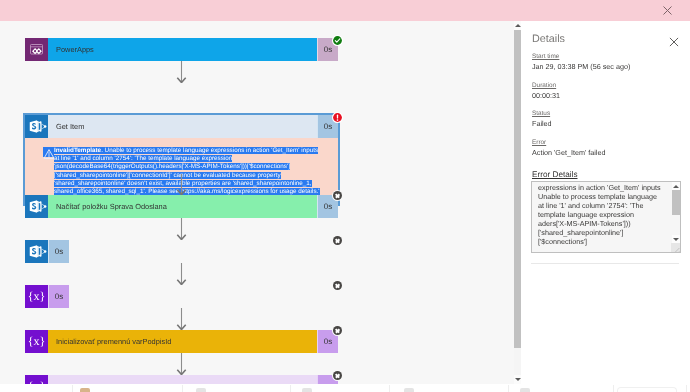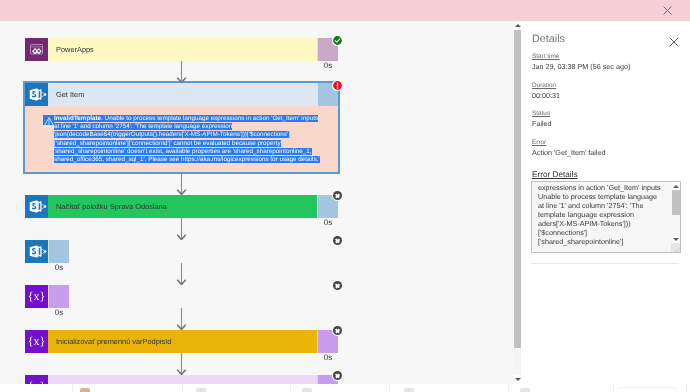--- a/index.html
+++ b/index.html
@@ -16,21 +16,21 @@
   .canvas{position:absolute;left:0;top:21px;width:514px;height:363px;background:#f7f7f7;overflow:hidden;}
 
   .card{position:absolute;left:25px;width:313px;}
   .card .row{position:relative;height:23px;display:flex;}
   .card .ico{width:23px;height:23px;flex:0 0 23px;position:relative;}
   .card .body{flex:1 1 auto;height:23px;position:relative;}
   .card .lbl{position:absolute;left:8px;top:0;height:23px;line-height:23px;
              font-size:7.4px;color:#333333;white-space:nowrap;}
   .card .dur{width:21px;height:23px;flex:0 0 21px;position:relative;
              border-left:1px solid rgba(255,255,255,0.55);box-sizing:border-box;}
-  .card .durtxt{position:absolute;left:0;right:0;top:16px;height:23px;line-height:23px;
+  .card .durtxt{position:absolute;left:0;right:0;top:0;height:23px;line-height:23px;
                 text-align:center;font-size:8px;color:#333333;}
 
   .badge{position:absolute;width:11px;height:11px;border-radius:50%;
          right:-5px;top:-5px;z-index:5;}
   .bdg-skip{position:absolute;left:1px;top:1px;width:9px;height:9px;border-radius:50%;
             display:block;box-shadow:0 0 0 1px #f7f7f7;}
   .bdg-skip .bar{position:absolute;left:1.9px;top:3.85px;width:5.2px;height:1.7px;
                  background:#ffffff;}
   .bdg-skip .b1{transform:rotate(45deg);}
   .bdg-skip .b2{transform:rotate(-45deg);}
@@ -40,21 +40,21 @@
   .arrow svg{display:block;}
 
   
   .errpanel{position:relative;background:#fad7cb;height:66px;}
   .errpanel .warnico{position:absolute;left:18px;top:9px;width:11px;height:10px;background:#2a7af0;}
   .errtext{position:absolute;left:29px;top:9px;font-size:6.3px;
            line-height:8.2px;color:#1b1b1b;white-space:nowrap;}
   .errtext .ln{display:block;height:8.2px;}
   .errtext .ln > span{background:#2a7af0;color:#ffffff;}
   .errtext b{font-weight:bold;}
-  .selcard{box-shadow:0 0 0 2px #5a9bd5;}
+  .selcard{box-shadow:0 0 0 2px #5a9bd5;margin-top:32px;}
 
   
   .pane{position:absolute;left:521px;top:21px;width:169px;height:371px;background:#ffffff;}
   .pane-title{position:absolute;left:11px;top:12px;font-size:10.8px;color:#7a7876;font-weight:400;
               letter-spacing:0px;}
   .pane-close{position:absolute;left:148px;top:13px;width:10px;height:10px;}
   .fld-lbl{position:absolute;left:11px;font-size:6.4px;color:#6b6967;text-decoration:underline;}
   .fld-val{position:absolute;left:11px;font-size:7.2px;color:#3b3a39;}
   .errbox{position:absolute;left:10px;width:148px;height:70px;border:1px solid #bfbfbf;
           background:#f6f6f6;overflow:hidden;}
@@ -102,21 +102,21 @@
       <div class="card" style="top: 17px;">
         <div class="row">
           <div class="ico" style="background:#732873"><svg width="23" height="23" viewBox="0 0 46 46">
               <rect x="11" y="13" width="24" height="19" rx="1.6" fill="none" stroke="#c096c0" stroke-width="1.8"></rect>
               <path d="M11.5 17.6 L34.5 17.6" stroke="#c096c0" stroke-width="1.6"></path>
               <path d="M20.2 20.2 L26.4 26.4 L20.2 32.6 L14 26.4 Z" fill="#ffffff"></path>
               <circle cx="20.2" cy="26.4" r="2.2" fill="#732873"></circle>
               <path d="M27.6 20.2 L33.8 26.4 L27.6 32.6 L21.4 26.4 Z" fill="#ffffff"></path>
               <circle cx="27.6" cy="26.4" r="2.2" fill="#732873"></circle>
             </svg></div>
-          <div class="body" style="background:#fef9c3">
+          <div class="body" style="background:#0ea5e9">
             <span class="lbl">PowerApps</span>
           </div>
           <div class="dur" style="background:#c8aac8">
             <span class="durtxt">0s</span>
           </div>
           <div class="badge"><svg width="11" height="11" viewBox="0 0 11 11">
               <circle cx="5.5" cy="5.5" r="5.5" fill="#fff"></circle>
               <circle cx="5.5" cy="5.5" r="4.4" fill="#107c10"></circle>
               <path d="M3.3 5.6 L4.8 7.1 L7.8 3.9" stroke="#fff" stroke-width="1.1" fill="none" stroke-linecap="round" stroke-linejoin="round"></path>
             </svg></div>
@@ -169,21 +169,21 @@
               <path d="M9.5 14.6 L24.2 10.6 L24.2 35.4 L9.5 31.4 Z" fill="#ffffff"></path>
               <path d="M24.2 12.0 L26.4 12.0 L26.4 34.0 L24.2 34.0 Z" fill="#ffffff"></path>
               <path d="M26.4 12.6 L42 23 L26.4 33.4 Z" fill="#ffffff"></path>
               <path d="M27.6 16.2 L27.6 29.8 L30.6 29.8 L30.6 16.2 Z" fill="#1b76bc"></path>
               <path d="M33.2 17.4 L33.2 28.6 L39.2 23 Z" fill="#1b76bc"></path>
               <circle cx="31.0" cy="14.6" r="2.2" fill="#ffffff"></circle>
               <circle cx="31.0" cy="31.4" r="2.2" fill="#ffffff"></circle>
               <circle cx="40.4" cy="23" r="2.4" fill="#ffffff"></circle>
               <path d="M21.4 17.4 C20.4 16.3 18.6 15.8 17.0 16.2 C15.1 16.6 13.9 18.0 14.1 19.7 C14.3 21.4 15.7 22.3 17.5 22.9 C18.9 23.4 19.7 23.7 19.7 24.6 C19.7 25.6 18.7 26.1 17.5 26.0 C16.2 25.9 14.9 25.3 14.0 24.5 L14.0 28.1 C15.2 28.8 16.9 29.2 18.5 29.0 C20.9 28.7 22.5 27.2 22.5 25.0 C22.5 23.1 21.2 22.1 19.2 21.3 C17.7 20.7 16.8 20.4 16.8 19.6 C16.8 18.8 17.7 18.5 18.7 18.6 C19.8 18.7 20.7 19.1 21.4 19.7 Z" fill="#1b76bc"></path>
             </svg></div>
-          <div class="body" style="background:#22c55e">
+          <div class="body" style="background:#86efac">
             <span class="lbl">Načítať položku Sprava Odoslana</span>
           </div>
           <div class="dur" style="background:#a3c5e2">
             <span class="durtxt">0s</span>
           </div>
           <div class="badge">
             <span class="bdg-skip" style="background:#484644">
               <i class="bar b1"></i>
               <i class="bar b2"></i>
             </span>
@@ -330,22 +330,22 @@
       <div class="fld-lbl" style="top:118px">Error</div>
       <div class="fld-val" style="top:127px">Action 'Get_Item' failed</div>
       <div class="fld-lbl" style="top:149px;font-size:8.2px;color:#323130">Error Details</div>
       <div class="errbox" style="top:160px">
         <div class="errbox-txt">
           <span class="edl">expressions in action 'Get_Item' inputs</span>
           <span class="edl">Unable to process template language</span>
           <span class="edl">at line '1' and column '2754': 'The</span>
           <span class="edl">template language expression</span>
           <span class="edl">aders['X-MS-APIM-Tokens']))</span>
+          <span class="edl">['shared_sharepointonline']</span>
           <span class="edl">['$connections']</span>
-          <span class="edl">['shared_sharepointonline']</span>
         </div>
         <div class="errbox-sb">
           <div class="errbox-up">
             <i class="tri tri-up"></i>
           </div>
           <div class="errbox-thumb"></div>
           <div class="errbox-dn">
             <i class="tri tri-dn"></i>
           </div>
         </div>

